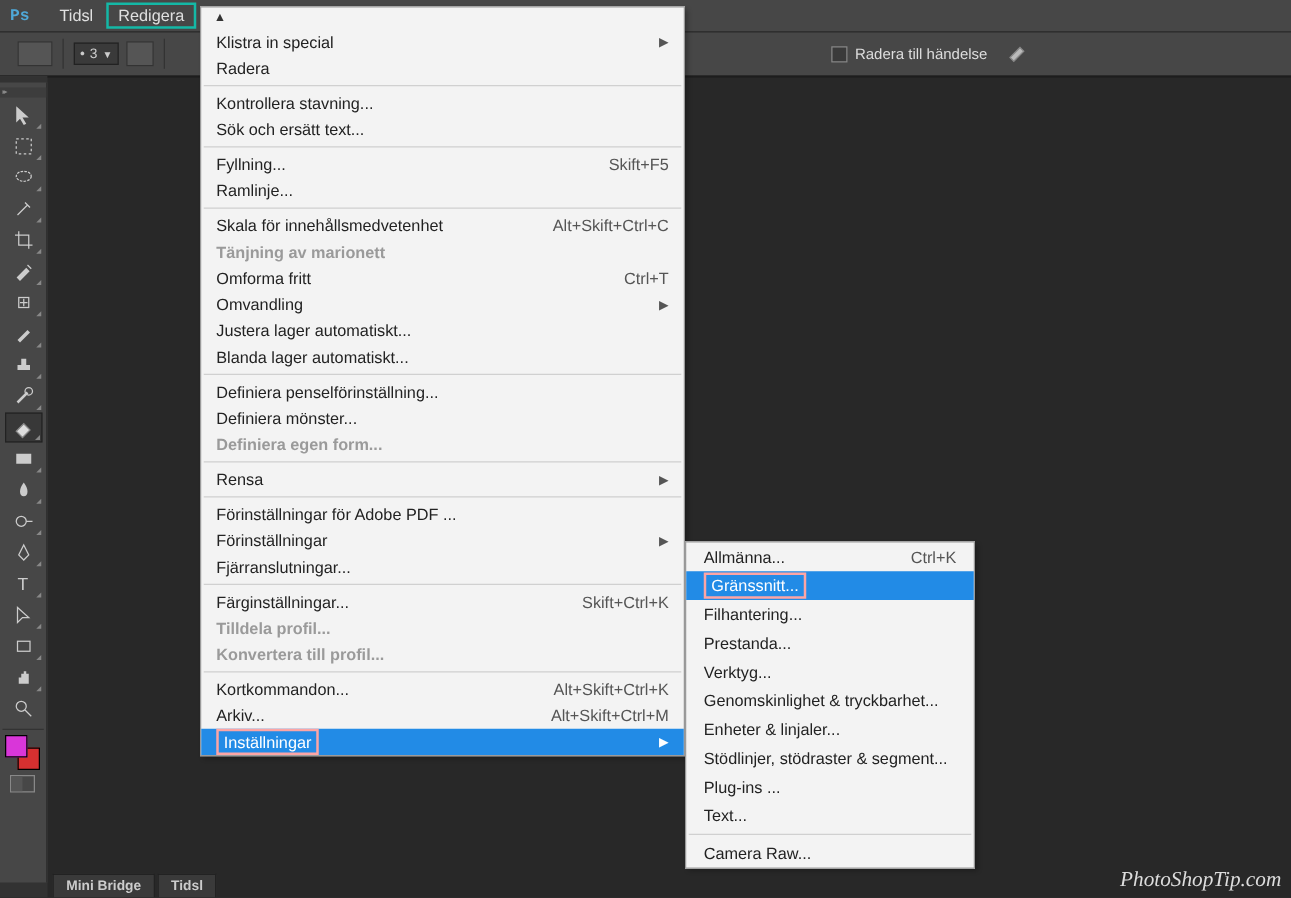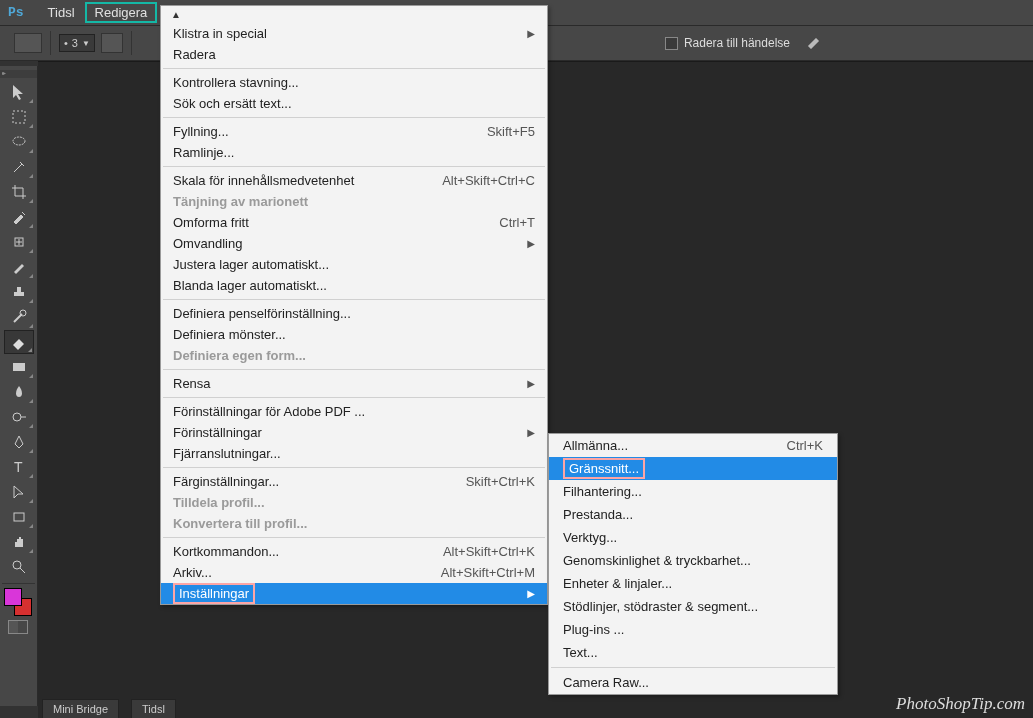--- a/index.html
+++ b/index.html
@@ -25,38 +25,38 @@
 .tool-btn { width: 30px; height: 24px; margin: 1px 4px; display: flex; align-items: center; justify-content: center; position: relative; }
 .tool-btn svg { width: 18px; height: 18px; }
 .tool-corner { position: absolute; right: 1px; bottom: 1px; width: 0; height: 0; border-left: 4px solid transparent; border-bottom: 4px solid #888; }
 .tool-btn.active { background: #383838; border: 1px solid #222; }
 .color-swatches { margin: 4px 4px; position: relative; width: 28px; height: 28px; }
 .swatch-fg { position: absolute; width: 18px; height: 18px; background: #d936d9; border: 1px solid #000; left: 0; top: 0; }
 .swatch-bg { position: absolute; width: 18px; height: 18px; background: #d63030; border: 1px solid #000; right: 0; bottom: 0; }
 .mode-toggle { margin: 2px 8px; width: 20px; height: 14px; border: 1px solid #888; display: flex; }
 .mode-toggle div { flex: 1; }
 
-.bottom-tabs { position: absolute; left: 42px; bottom: 0; display: flex; gap: 12px; }
+.bottom-tabs { position: absolute; left: 42px; bottom: 0; display: flex; gap: 2px; font-weight: bold; }
 .btab { background: #3a3a3a; color: #ccc; font-size: 11px; padding: 3px 10px; border: 1px solid #222; border-bottom: none; }
 
 .canvas { position: absolute; left: 38px; top: 61px; right: 0; bottom: 0; background: #282828; border-top: 1px solid #1a1a1a; }
 
 .dropdown { position: absolute; left: 160px; top: 5px; width: 388px; background: #f3f3f3; border: 1px solid #9a9a9a; box-shadow: 2px 2px 4px rgba(0,0,0,0.3); font-size: 13px; color: #222; }
 .dd-arrow { padding: 3px 10px; font-size: 10px; color: #333; }
 .dd-item { padding: 3px 12px 3px 12px; display: flex; justify-content: space-between; align-items: center; cursor: default; }
 .dd-item.disabled { color: #9a9a9a; font-weight: bold; }
 .dd-item.selected { background: #228be6; color: #fff; }
 .dd-sep { height: 1px; background: #d0d0d0; margin: 3px 2px; }
 .dd-sub-arrow { font-size: 10px; color: #555; }
 .dd-item.selected .dd-sub-arrow { color: #fff; }
 .dd-shortcut { color: #555; font-size: 13px; }
 
 .red-box { border: 2px solid #fca5a5; padding: 1px 4px; }
 
-.submenu { position: absolute; left: 548px; top: 433px; width: 290px; background: #f3f3f3; border: 1px solid #9a9a9a; box-shadow: 2px 2px 4px rgba(0,0,0,0.3); font-size: 13px; color: #222; }
+.submenu { position: absolute; left: 548px; top: 433px; width: 232px; background: #f3f3f3; border: 1px solid #9a9a9a; box-shadow: 2px 2px 4px rgba(0,0,0,0.3); font-size: 13px; color: #222; }
 .sub-item { padding: 4px 14px; display: flex; justify-content: space-between; cursor: default; }
 .sub-item.selected { background: #228be6; color: #fff; }
 .sub-shortcut { color: #555; text-align: center; }
 
 .watermark { position: absolute; right: 8px; bottom: 4px; color: #ddd; font-size: 17px; font-family: Georgia, serif; font-style: italic; }
 </style>
 </head>
 <body>
 
 <div class="menubar">

